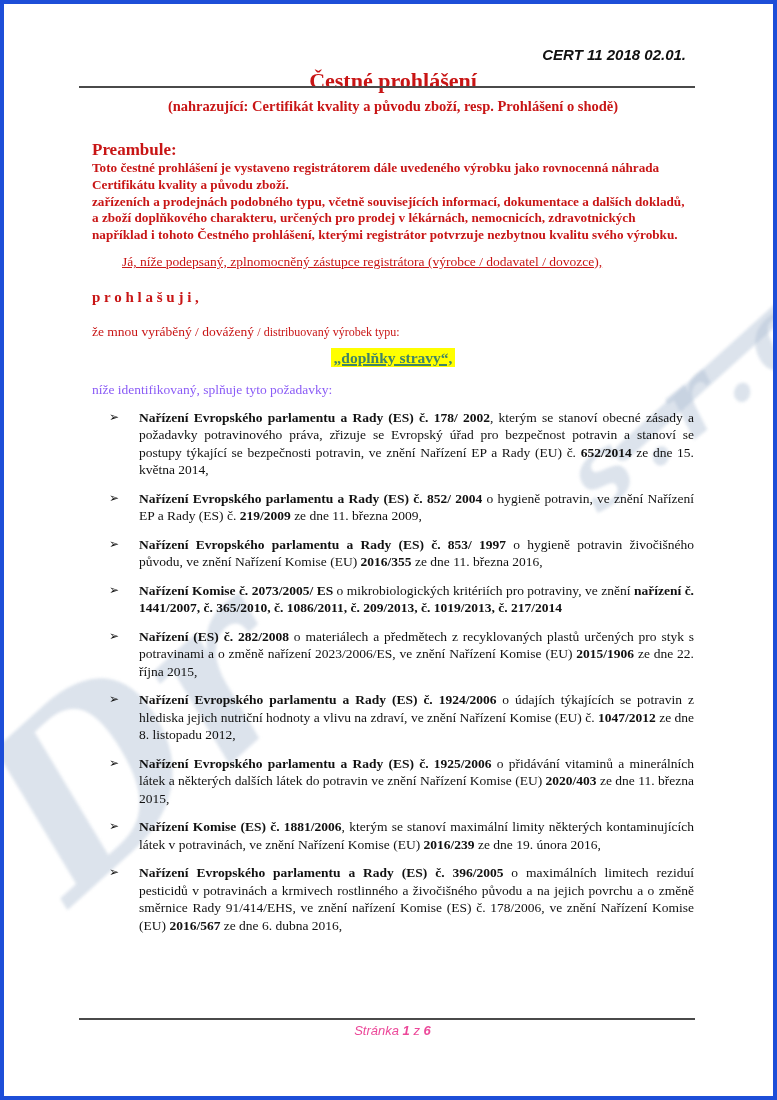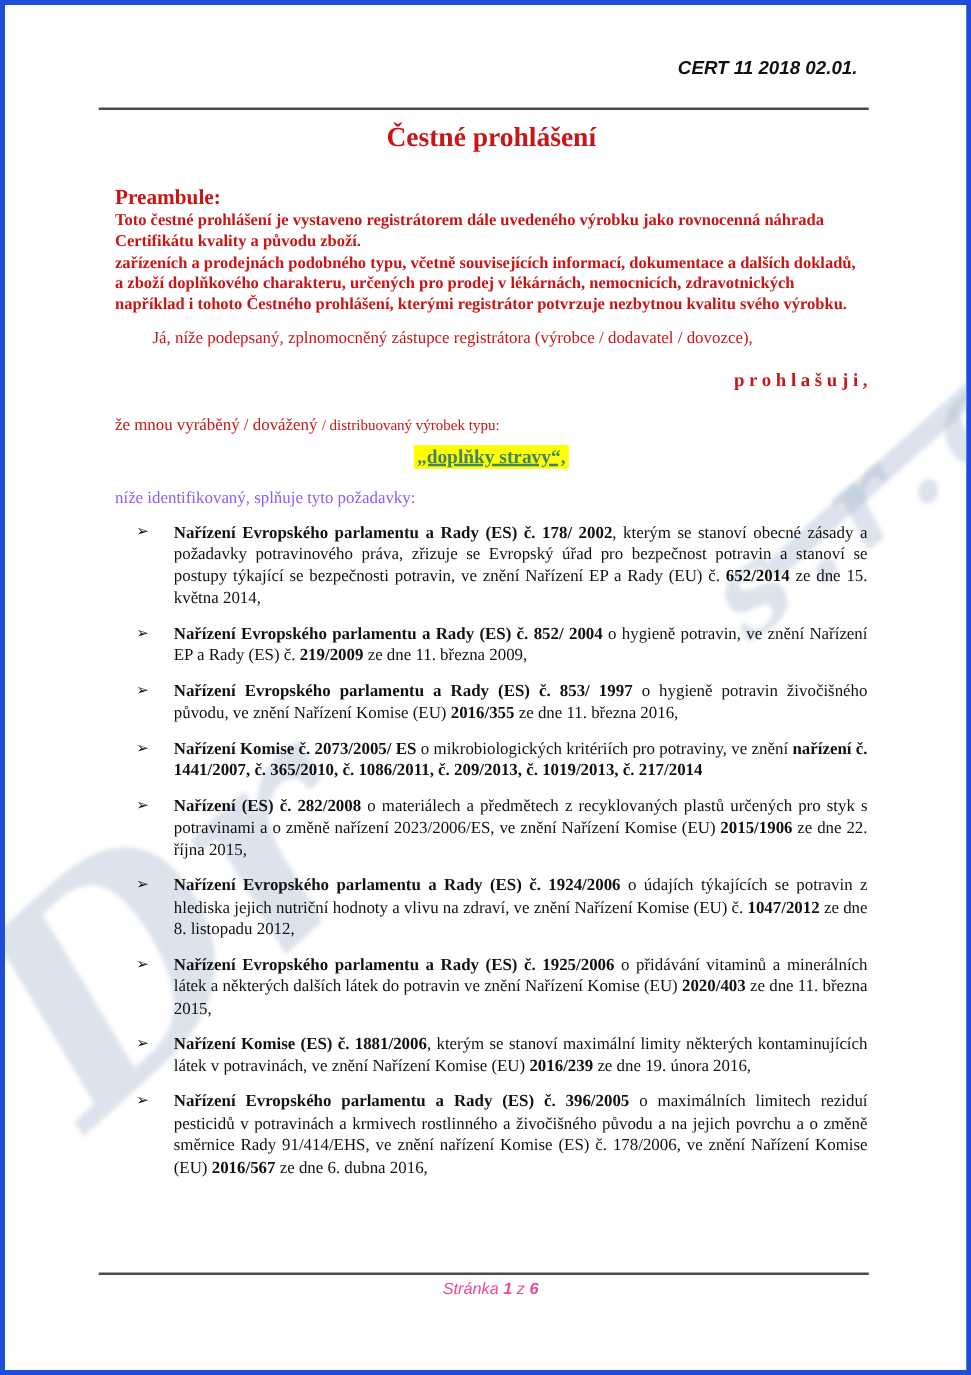--- a/index.html
+++ b/index.html
@@ -49,45 +49,45 @@
     font-size:15px;color:#111;
     z-index:2;
   }
   .top-rule{
     position:absolute;top:82px;left:75px;width:616px;height:2px;
     background:var(--rule);z-index:2;
   }
   
   .content{
     position:absolute;left:88px;top:0;width:602px;
-    padding-top:93px;z-index:1;
+    padding-top:64px;z-index:1;
   }
   .title{
     text-align:center;color:var(--red);font-weight:bold;
     font-size:22px;line-height:26px;
   }
   .subtitle{
     text-align:center;color:var(--red);font-weight:bold;
     font-size:14.5px;line-height:18px;margin-top:3px;
   }
   .preambule-head{
     color:var(--red);font-weight:bold;font-size:17px;
     margin-top:25px;
   }
   .preamble p{
     color:var(--red);font-weight:bold;
     font-size:13.2px;line-height:16.8px;
   }
   .decl-intro{
     color:var(--red);font-size:13.5px;margin-top:9px;
-    padding-left:30px;line-height:17px;
+    padding-left:30px;line-height:17px;text-decoration:underline;
   }
   .prohlasuji{
     color:var(--red);font-weight:bold;font-size:15px;
-    text-align:right;margin-top:18px;line-height:18px;
+    text-align:left;margin-top:18px;line-height:18px;
   }
   .product-line{
     color:var(--red);font-size:13.5px;margin-top:17px;line-height:17px;
   }
   .product-line .small{font-size:12px;}
   .highlight-line{text-align:center;margin-top:7px;line-height:20px;}
   .highlight{
     background:var(--yellow);
     color:var(--green);
     font-weight:bold;font-size:15.5px;
@@ -130,20 +130,21 @@
 
   <span class="wm-frag wm-left">Dr</span>
   <span class="wm-frag wm-right">s.r.o.</span>
   <div class="wm-bar"></div>
 
   <div class="doc-code">CERT 11 2018 02.01.</div>
   <div class="top-rule"></div>
 
   <div class="content">
     <div class="title">Čestné prohlášení</div>
+    <div class="subtitle">(nahrazující: Certifikát kvality a původu zboží, resp. Prohlášení o shodě)</div>
 
     <div class="preambule-head">Preambule:</div>
     <div class="preamble">
         <p>Toto čestné prohlášení je vystaveno registrátorem dále uvedeného výrobku jako rovnocenná náhrada</p>
         <p>Certifikátu kvality a původu zboží.</p>
         <p>zařízeních a prodejnách podobného typu, včetně souvisejících informací, dokumentace a dalších dokladů,</p>
         <p>a zboží doplňkového charakteru, určených pro prodej v lékárnách, nemocnicích, zdravotnických</p>
         <p>například i tohoto Čestného prohlášení, kterými registrátor potvrzuje nezbytnou kvalitu svého výrobku.</p>
       </div>
 

